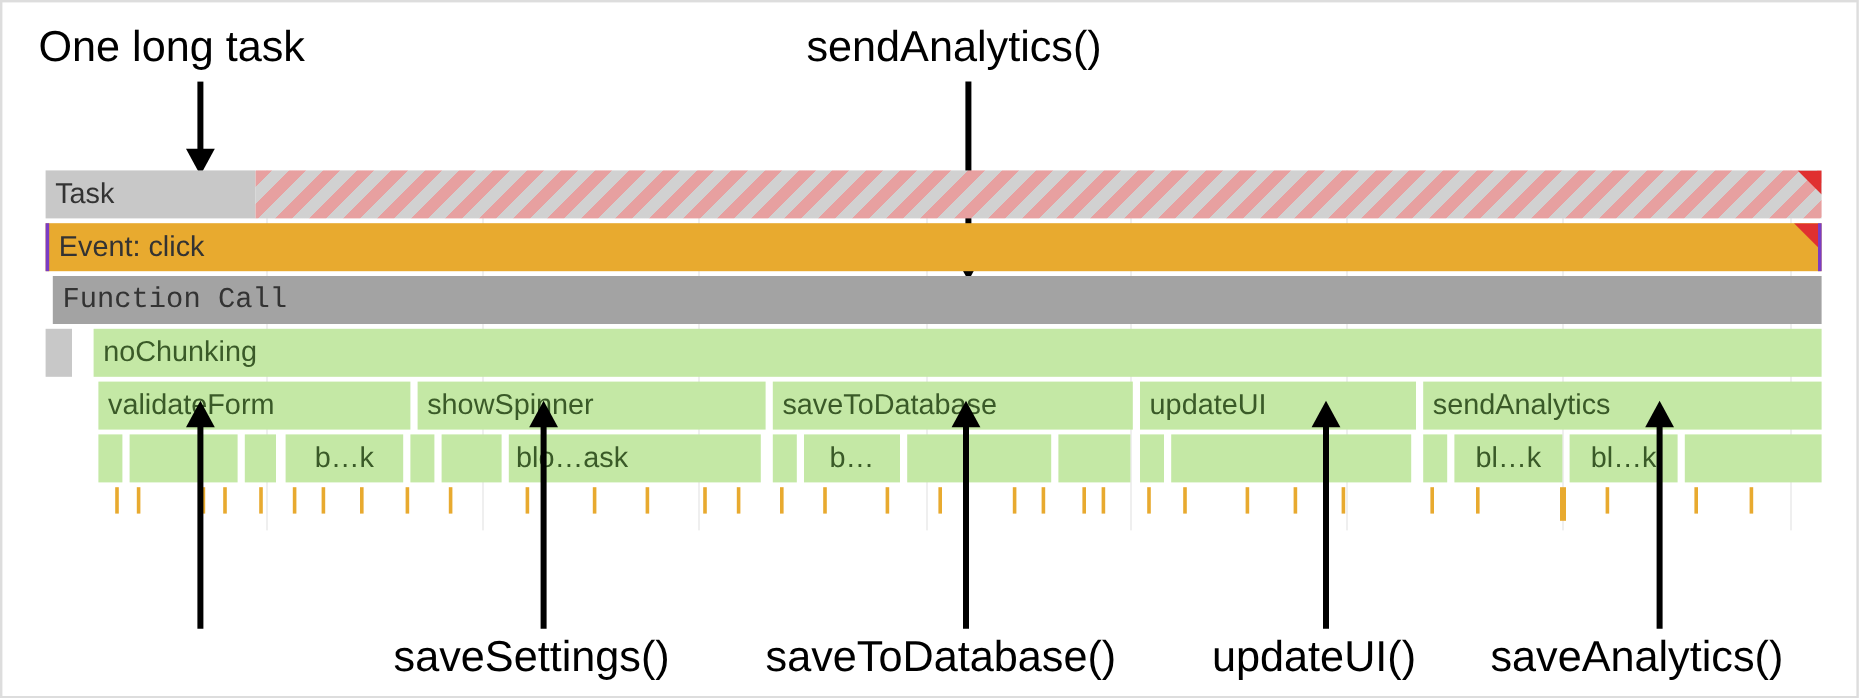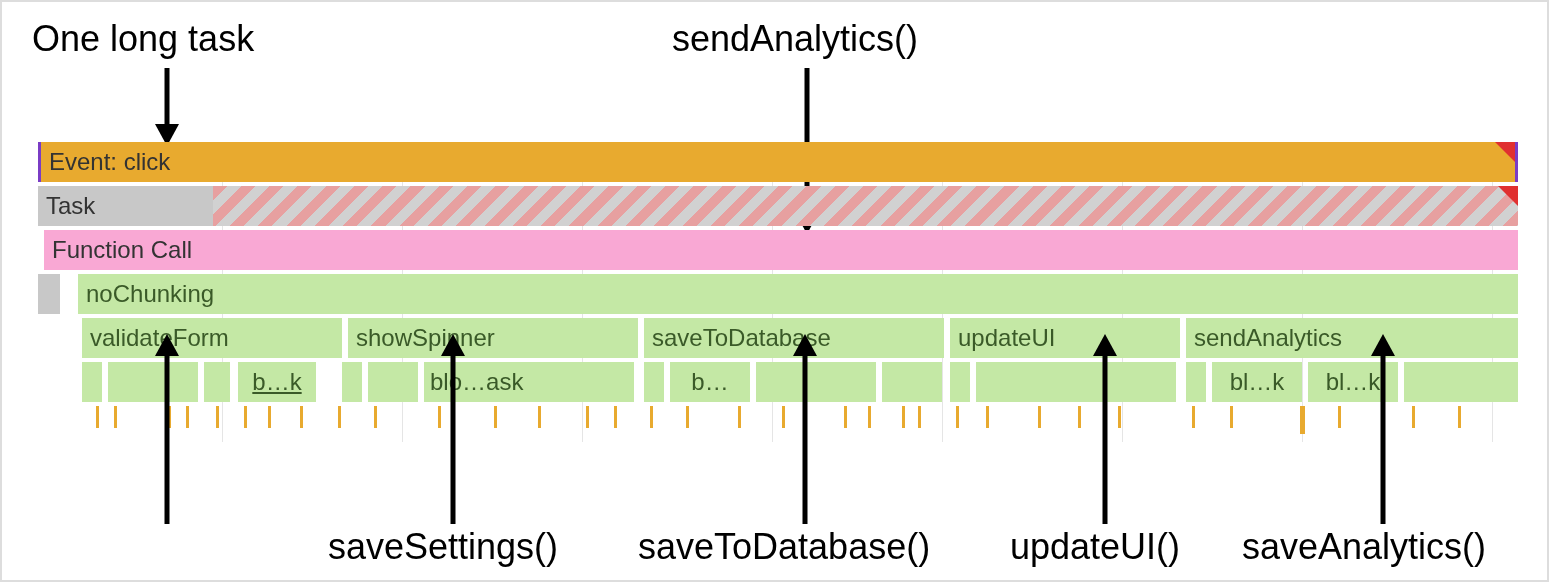--- a/index.html
+++ b/index.html
@@ -70,21 +70,22 @@
     content: "";
     position: absolute;
     right: 0;
     top: 0;
     width: 0;
     height: 0;
     border-top: 20px solid #e03030;
     border-left: 20px solid transparent;
   }
   .func-bar {
-    background: #f9a8d4;
+    background: #a3a3a3;
+    font-family: Liberation Mono, monospace;
   }
   .green-bar {
     background: #c4e8a5;
     color: #3a5a28;
   }
   .grey-chip {
     background: #c8c8c8;
   }
   .sub-row {
     position: relative;
@@ -143,26 +144,26 @@
     <polygon points="15,78 3,56 27,56" fill="#000"></polygon>
   </svg>
   <svg class="arrow" style="left:790px; top:66px;" width="40" height="170">
     <line x1="15" y1="0" x2="15" y2="152" stroke="#000" stroke-width="5"></line>
     <polygon points="15,166 3,144 27,144" fill="#000"></polygon>
   </svg>
 
   <div class="chart-area">
 
     <div class="row">
-      <div class="bar event-bar" style="left:0; width:1480px;">Event: click</div>
-    </div>
-
-    <div class="row">
       <div class="bar task-bar-grey" style="left:0; width:175px;">Task</div>
       <div class="bar task-bar-hatched" style="left:175px; width:1305px;"></div>
+    </div>
+
+    <div class="row">
+      <div class="bar event-bar" style="left:0; width:1480px;">Event: click</div>
     </div>
 
     <div class="row">
       <div class="bar func-bar" style="left:6px; width:1474px;">Function Call</div>
     </div>
 
     <div class="row">
       <div class="bar grey-chip" style="left:0; width:22px;"></div>
       <div class="bar green-bar" style="left:40px; width:1440px;">noChunking</div>
     </div>
@@ -172,21 +173,21 @@
       <div class="bar green-bar" style="left:310px; width:290px;">showSpinner</div>
       <div class="bar green-bar" style="left:606px; width:300px;">saveToDatabase</div>
       <div class="bar green-bar" style="left:912px; width:230px;">updateUI</div>
       <div class="bar green-bar" style="left:1148px; width:332px;">sendAnalytics</div>
     </div>
 
     <div class="sub-row">
       <div class="bar green-bar" style="left:44px; width:20px;"></div>
       <div class="bar green-bar" style="left:70px; width:90px;"></div>
       <div class="bar green-bar" style="left:166px; width:26px;"></div>
-      <div class="bar green-bar" style="left:200px; width:78px; justify-content:center;text-decoration:underline;">b…k</div>
+      <div class="bar green-bar" style="left:200px; width:98px; justify-content:center;">b…k</div>
       <div class="bar green-bar" style="left:304px; width:20px;"></div>
       <div class="bar green-bar" style="left:330px; width:50px;"></div>
       <div class="bar green-bar" style="left:386px; width:210px; padding-left:6px;">blo…ask</div>
       <div class="bar green-bar" style="left:606px; width:20px;"></div>
       <div class="bar green-bar" style="left:632px; width:80px; justify-content:center;">b…</div>
       <div class="bar green-bar" style="left:718px; width:120px;"></div>
       <div class="bar green-bar" style="left:844px; width:60px;"></div>
       <div class="bar green-bar" style="left:912px; width:20px;"></div>
       <div class="bar green-bar" style="left:938px; width:200px;"></div>
       <div class="bar green-bar" style="left:1148px; width:20px;"></div>

